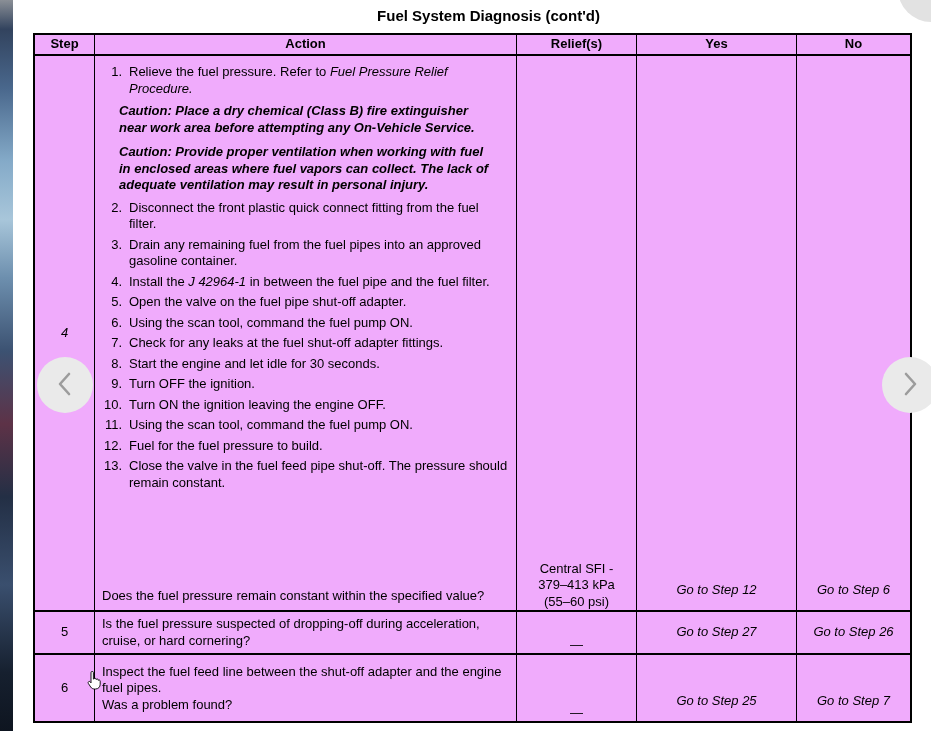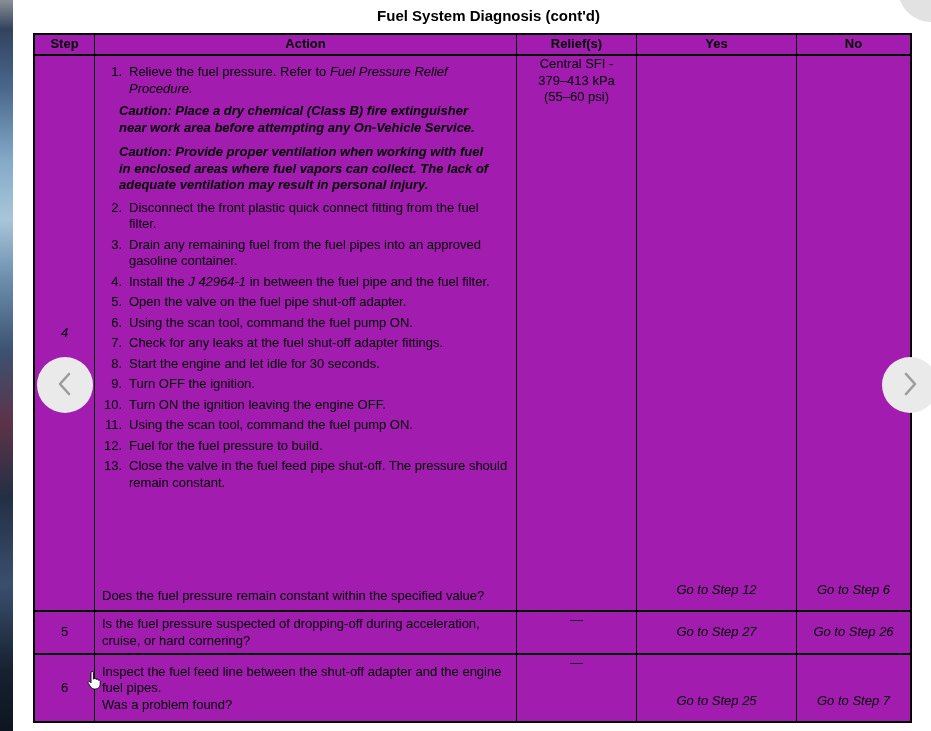--- a/index.html
+++ b/index.html
@@ -8,39 +8,39 @@
 
   .left-strip{position:absolute;left:0;top:0;width:13px;height:731px;
     background:linear-gradient(180deg,#8a8f96 0%,#32435e 4%,#49678c 12%,#84aac8 22%,
       #a8c6da 30%,#6d8fae 38%,#3c5272 48%,#5d3247 58%,#232f45 68%,#3a4f6e 80%,
       #16202f 92%,#0e1520 100%)}
 
   .title{position:absolute;top:7px;left:49px;width:879px;text-align:center;
     font-size:15px;font-weight:700}
 
   .tbl{position:absolute;left:33px;top:33px;width:879px;height:690px;
-    border:2px solid #000;background:#a21caf;display:grid;
+    border:2px solid #000;background:#f0abfc;display:grid;
     grid-template-columns:60px 422px 120px 160px 113px;
     grid-template-rows:21px 556px 43px auto;
     font-size:13px;line-height:1.27}
   .c{min-width:0}
   .bR{border-right:1px solid #000}
   .bB{border-bottom:2px solid #000}
   .head{display:flex;align-items:center;justify-content:center;font-weight:700}
   .stepc{display:flex;align-items:center;justify-content:center}
   .it{font-style:italic}
 
   .action4{padding:6px 7px 4px 7px;display:flex;flex-direction:column}
   .ai{display:flex;margin:2px 0}
   .ai .n{flex:0 0 27px;text-align:right;padding-right:7px}
   .ai .tx{flex:1}
   .caution{font-weight:700;font-style:italic;margin:4px 17px}
   .question{margin-top:auto;padding-bottom:2px}
 
-  .valc{display:flex;flex-direction:column;align-items:center;justify-content:flex-start;text-align:center}
+  .valc{display:flex;flex-direction:column;align-items:center;justify-content:flex-end;text-align:center}
   .yn{display:flex;justify-content:center;font-style:italic}
   .ynB{align-items:flex-end;padding-bottom:12px}
   .ynC{align-items:center}
   .action5{display:flex;align-items:center;padding:2px 7px}
   .action6{display:flex;flex-direction:column;justify-content:center;padding:3px 7px 2px 7px}
 
   .nav-btn{position:absolute;width:56px;height:56px;border-radius:50%;background:#eaeaea;
     display:flex;align-items:center;justify-content:center;border:none;cursor:pointer}
   #prevBtn{left:37px;top:357px}
   #nextBtn{left:882px;top:357px}

